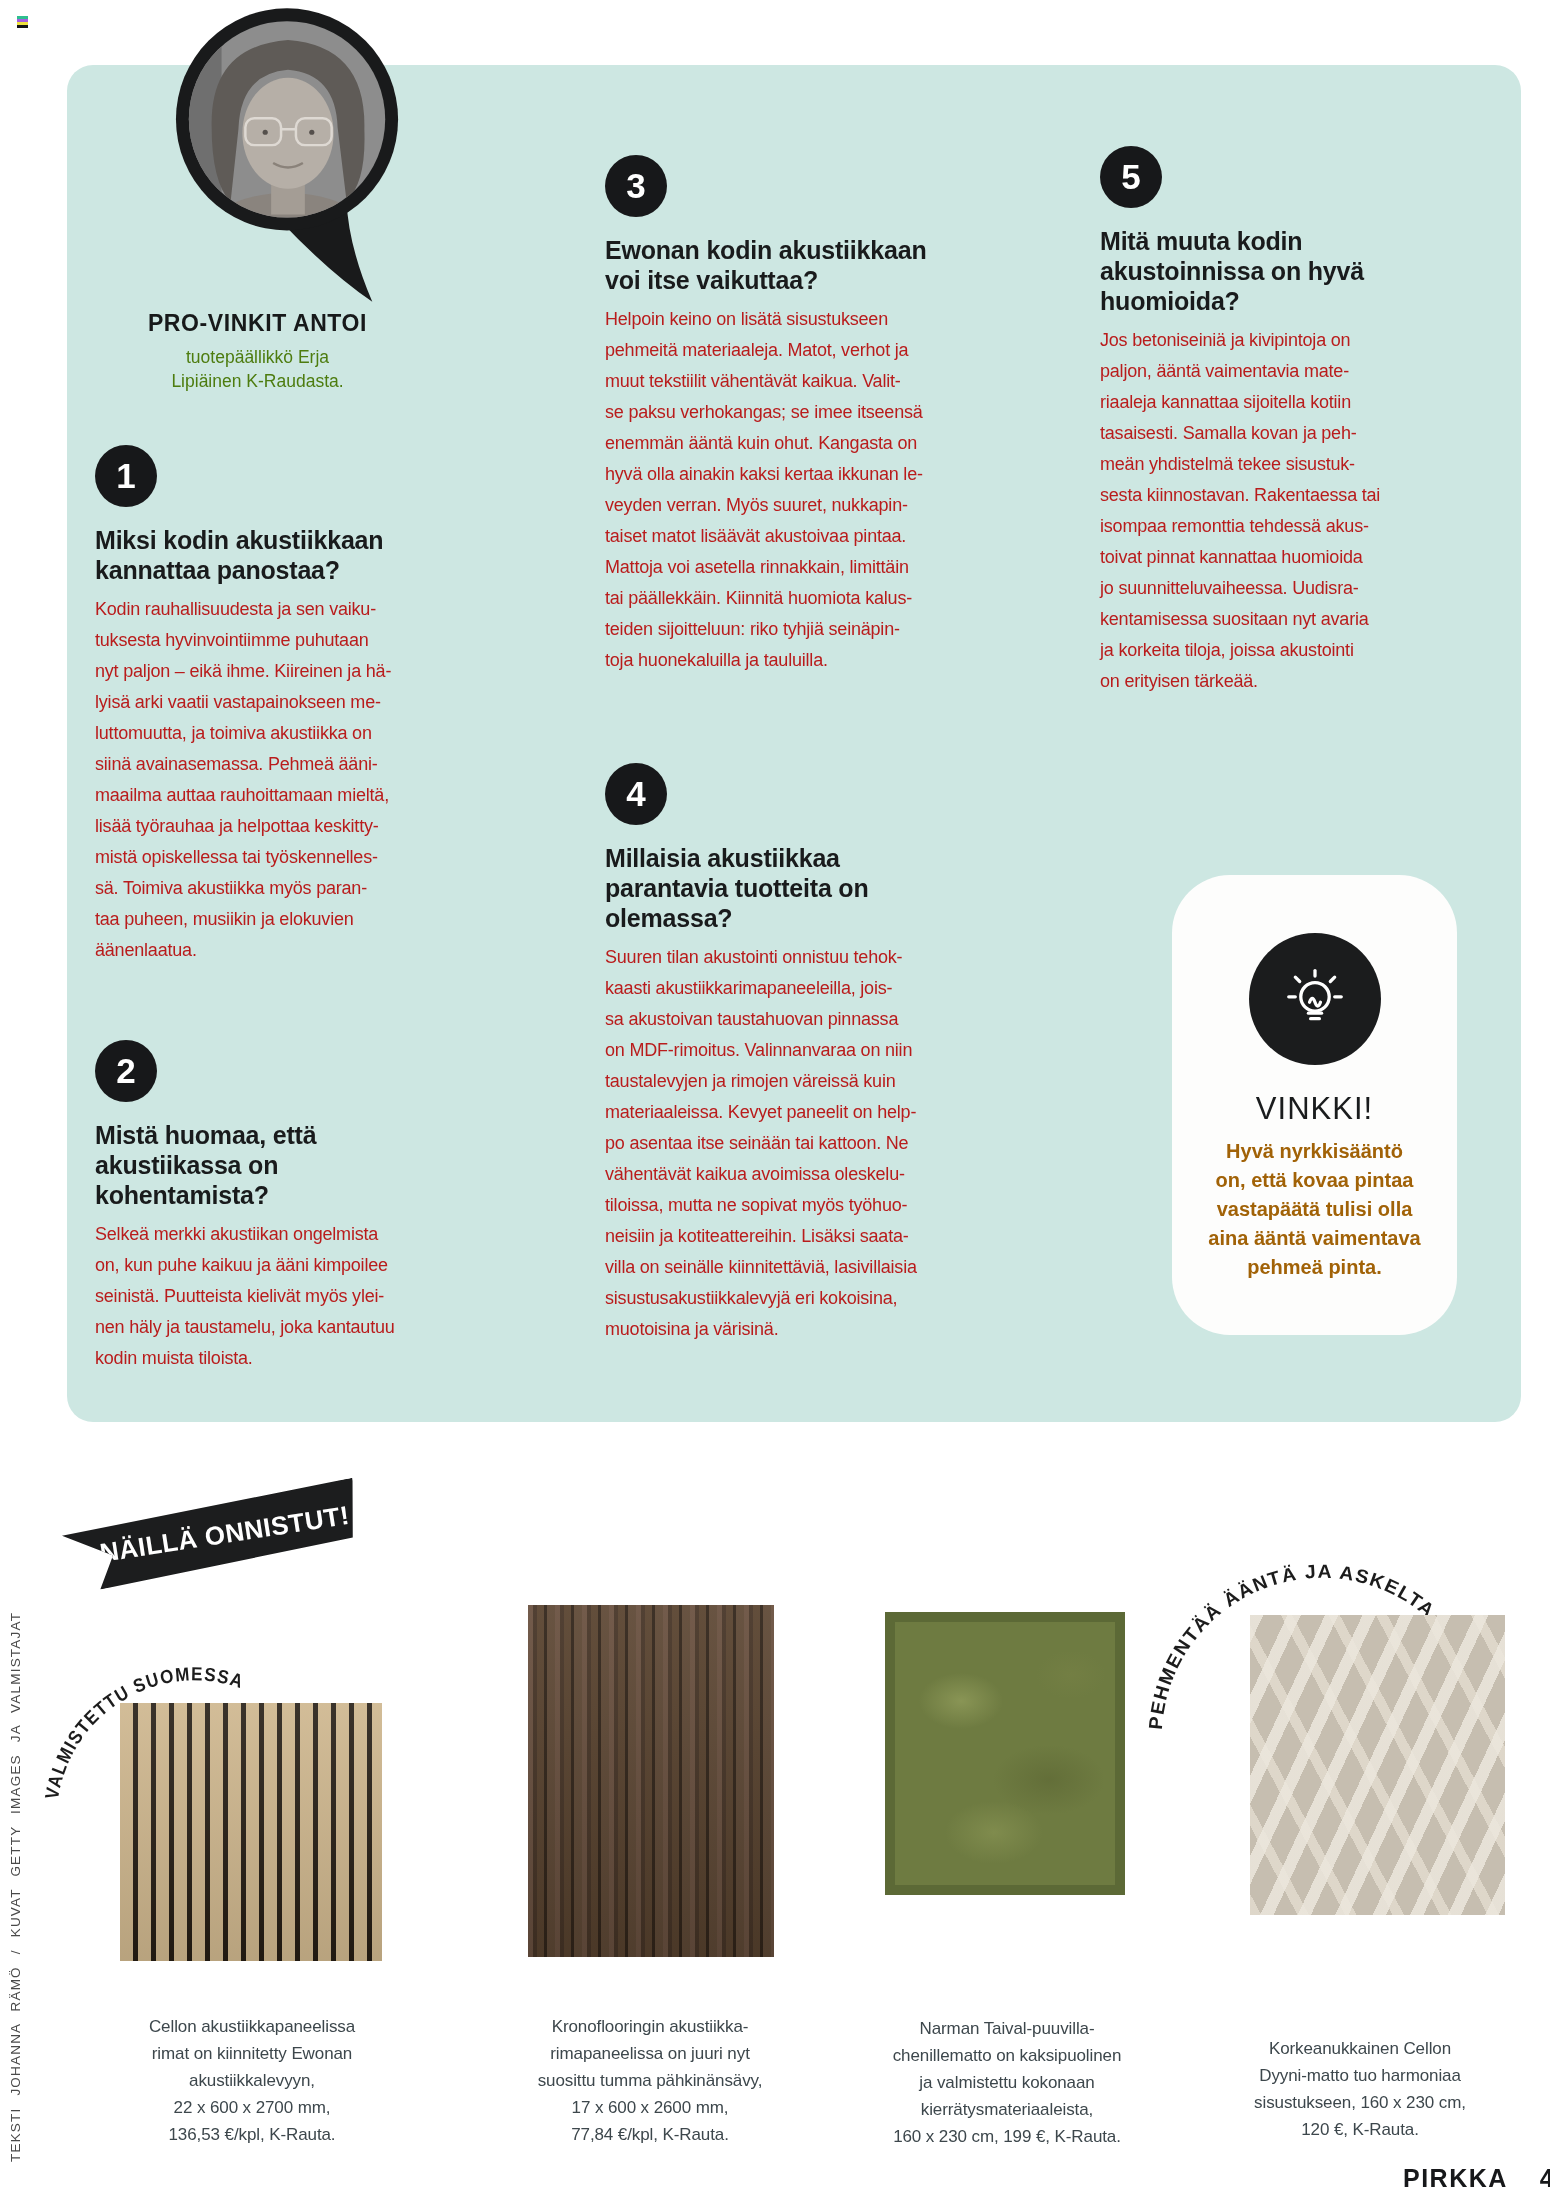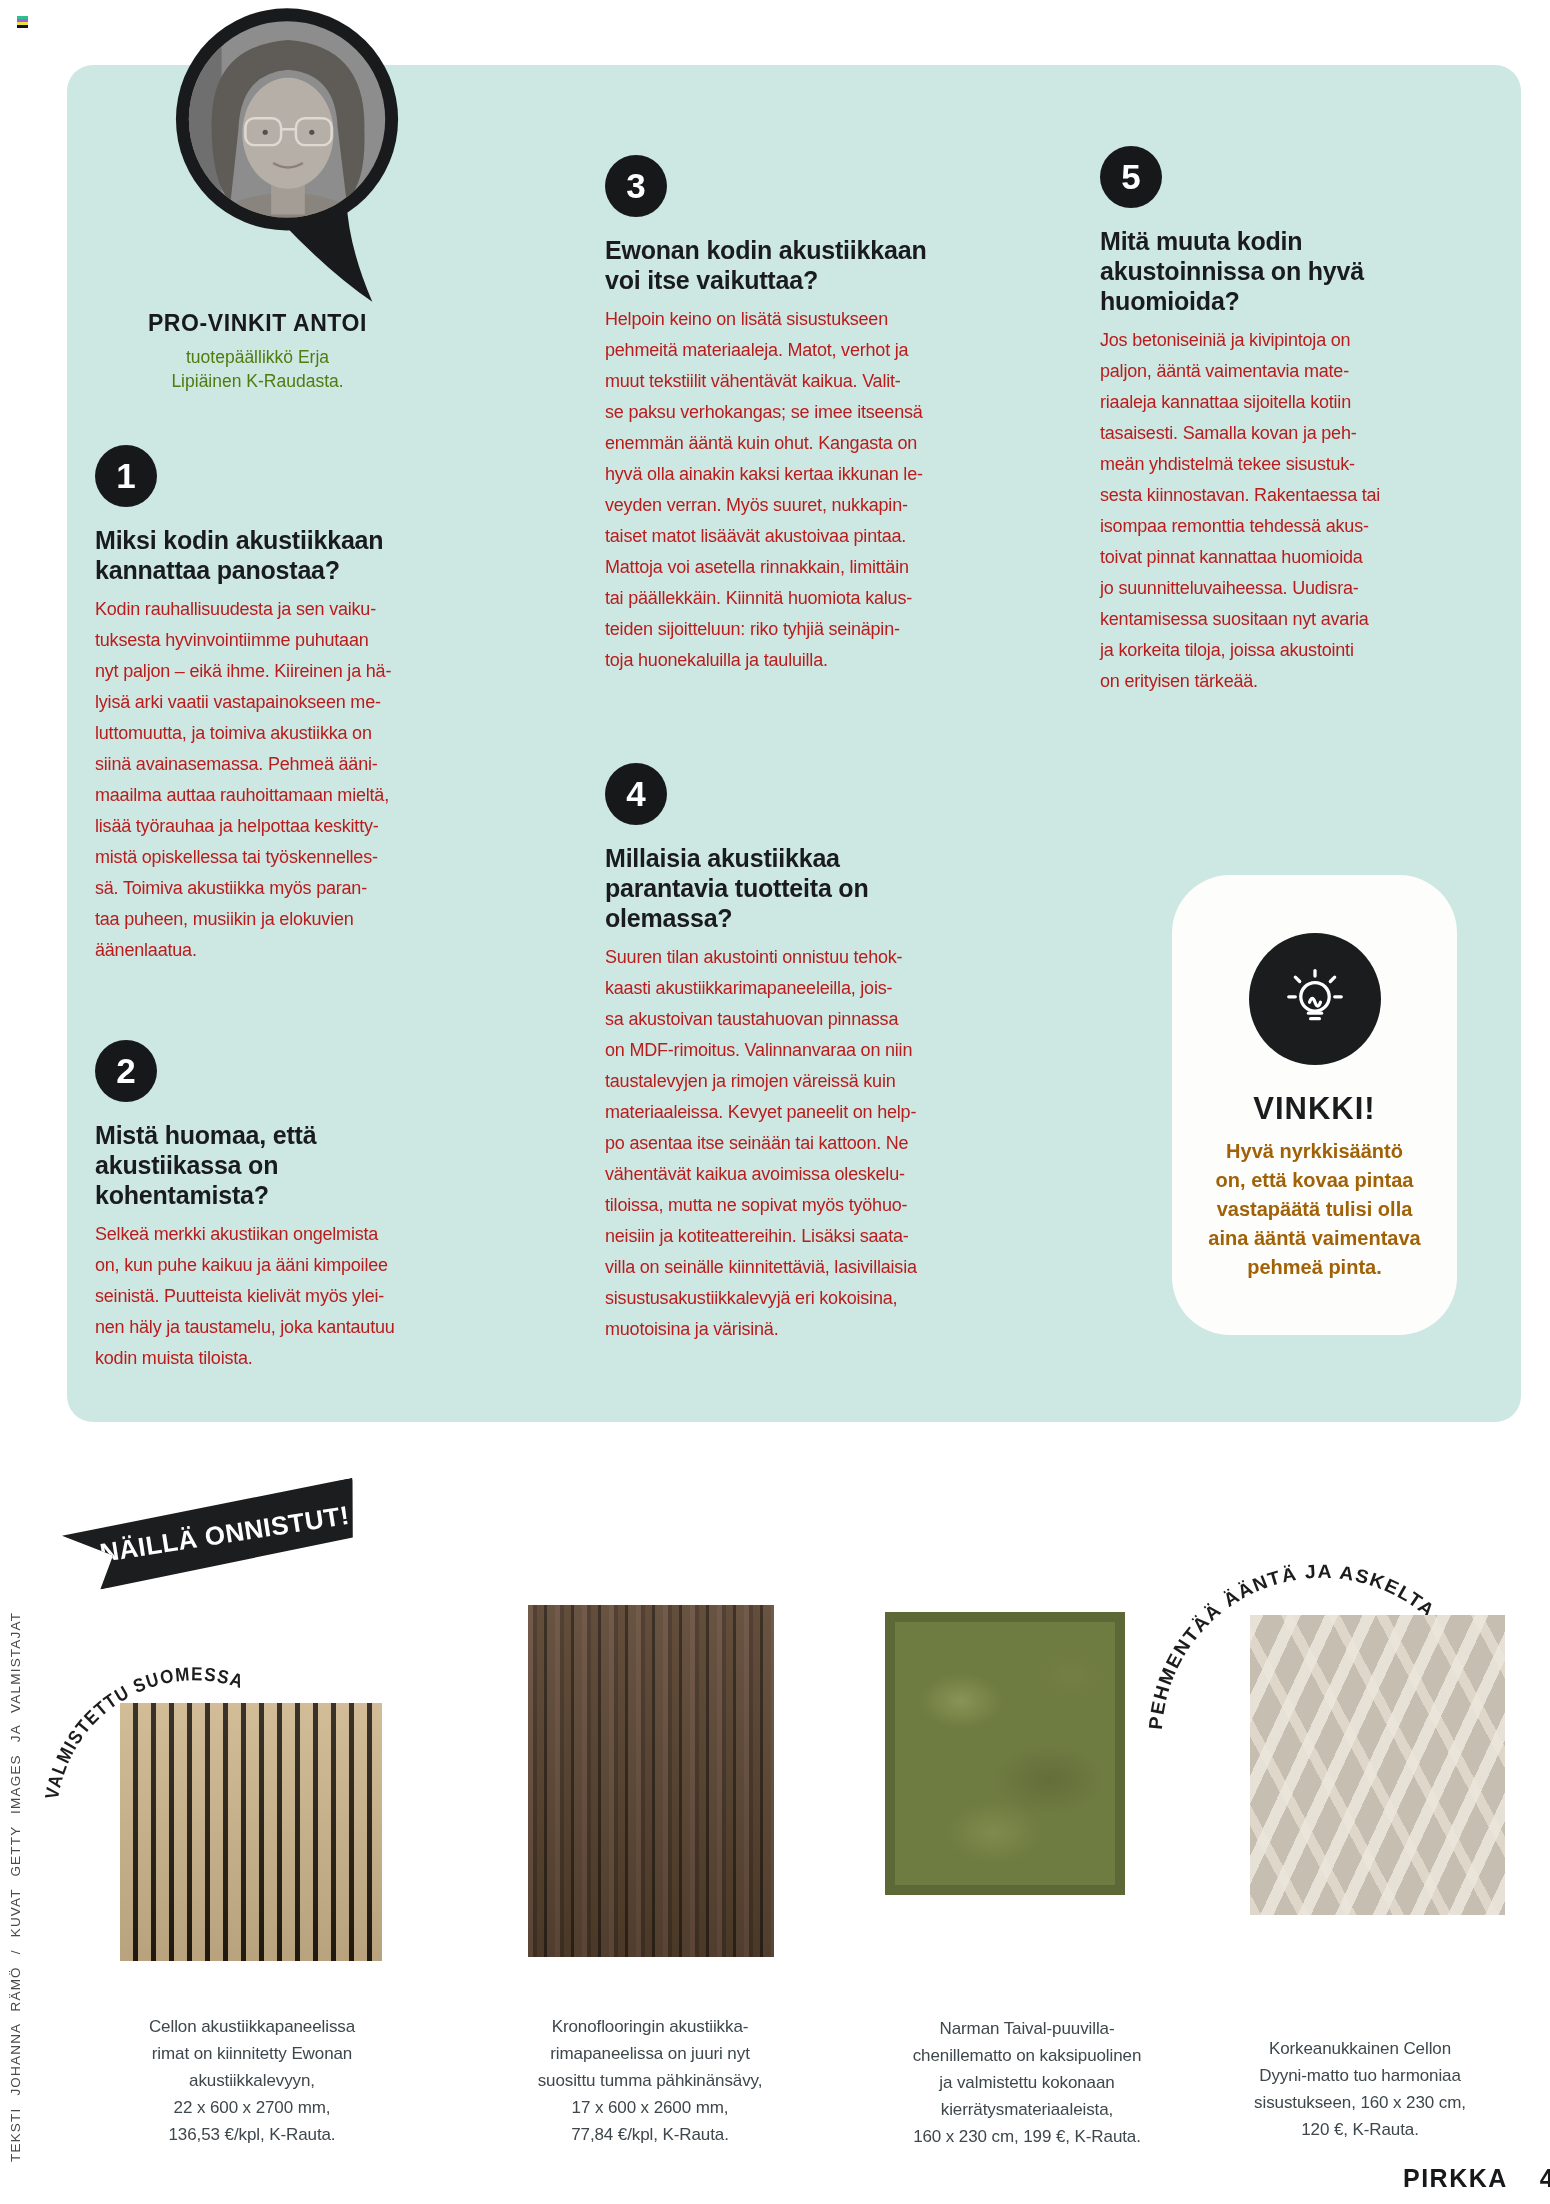--- a/index.html
+++ b/index.html
@@ -30,21 +30,21 @@
   .qa1{left:95px;top:445px;width:330px;}
   .qa2{left:95px;top:1040px;width:340px;}
   .qa3{left:605px;top:155px;width:450px;}
   .qa4{left:605px;top:763px;width:450px;}
   .qa5{left:1100px;top:146px;width:390px;}
   
   .tip{position:absolute;left:1172px;top:875px;width:285px;height:460px;background:#fdfdfc;
        border-radius:58px;text-align:center;}
   .tip-icon{width:132px;height:132px;border-radius:50%;background:#1b1c1d;margin:58px auto 26px auto;
             display:flex;align-items:center;justify-content:center;}
-  .tip-h{font-size:31px;font-weight:700;letter-spacing:1px;color:#1a1c1d;margin:16px 0 10px 0;}
+  .tip-h{font-size:31px;font-weight:400;letter-spacing:1px;color:#1a1c1d;margin:16px 0 10px 0;}
   .tip-b{font-size:20px;line-height:29px;font-weight:700;color:#a16207;margin:0;white-space:pre-line;}
   
   .ribbon{position:absolute;left:60px;top:1523px;width:296px;height:72px;background:#1c1d1e;
           transform:rotate(-8.8deg);transform-origin:0 0;
           clip-path:polygon(0% 18%, 100% 0%, 97% 82%, 10% 100%, 16% 56%);
           display:flex;align-items:center;justify-content:center;}
   .ribbon span{color:#ffffff;font-size:26px;font-weight:800;letter-spacing:.5px;padding-left:26px;}
   .arcsvg{position:absolute;}
   .arc-left{left:42px;top:1620px;}
   .arc-right{left:1148px;top:1500px;}
@@ -66,21 +66,21 @@
        #6e7b41;}
   .p-zebrarug{left:1250px;top:1615px;width:255px;height:300px;
      background:
        repeating-linear-gradient(115deg,rgba(236,231,221,.85) 0 12px,rgba(236,231,221,0) 12px 34px),
        repeating-linear-gradient(62deg,rgba(228,221,208,.8) 0 10px,rgba(228,221,208,0) 10px 42px),
        #c6beb0;}
   .caption{position:absolute;font-size:17px;line-height:27px;color:#3d474c;text-align:center;
            white-space:pre-line;letter-spacing:-0.1px;}
   .c1{left:92px;top:1996px;width:320px;}
   .c2{left:490px;top:1996px;width:320px;}
-  .c3{left:867px;top:1998px;width:320px;}
+  .c3{left:847px;top:1998px;width:320px;}
   .c4{left:1200px;top:2018px;width:320px;}
   
   .credit{position:absolute;left:8px;top:2162px;width:632px;transform:rotate(-90deg);
           transform-origin:0 0;font-size:13.5px;letter-spacing:1.2px;word-spacing:7px;
           color:#4a4a4a;font-weight:500;}
   .footer{position:absolute;left:1403px;top:2164px;font-size:25px;font-weight:800;
           letter-spacing:1.5px;color:#17181a;display:flex;}
   .footer .pageno{margin-left:32px;}
 </style>
 </head>

